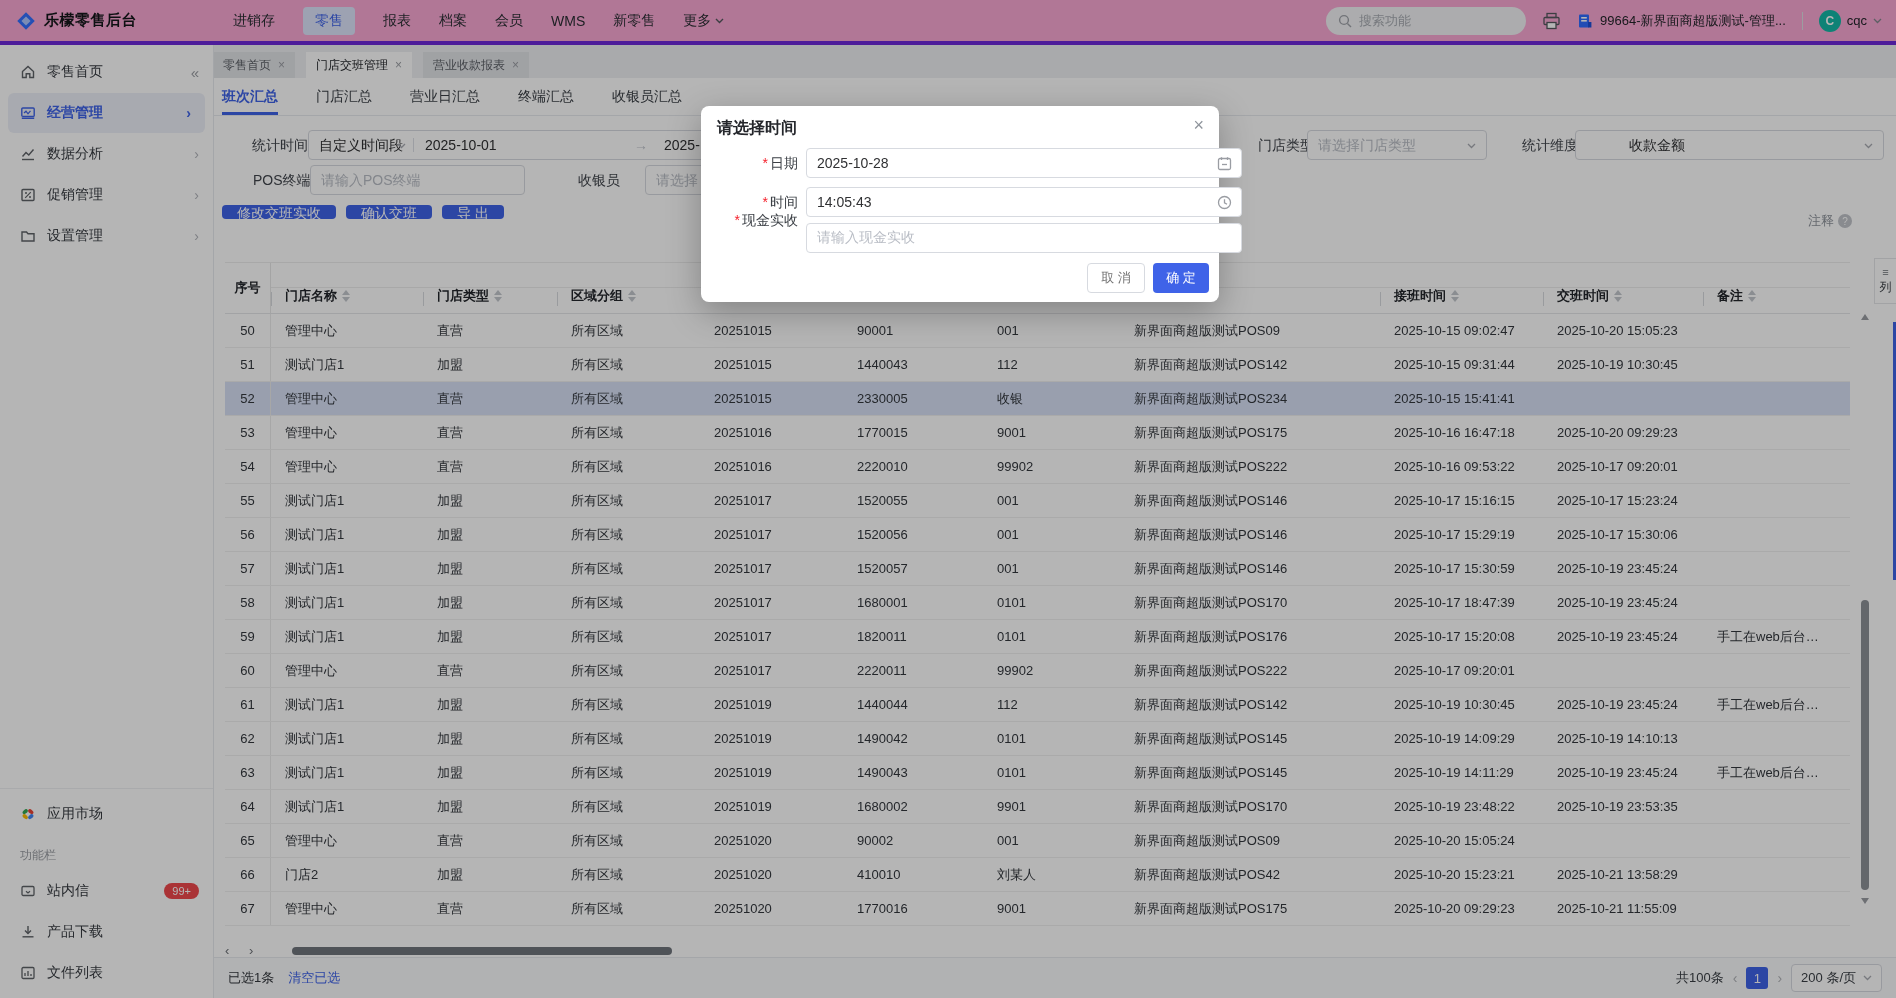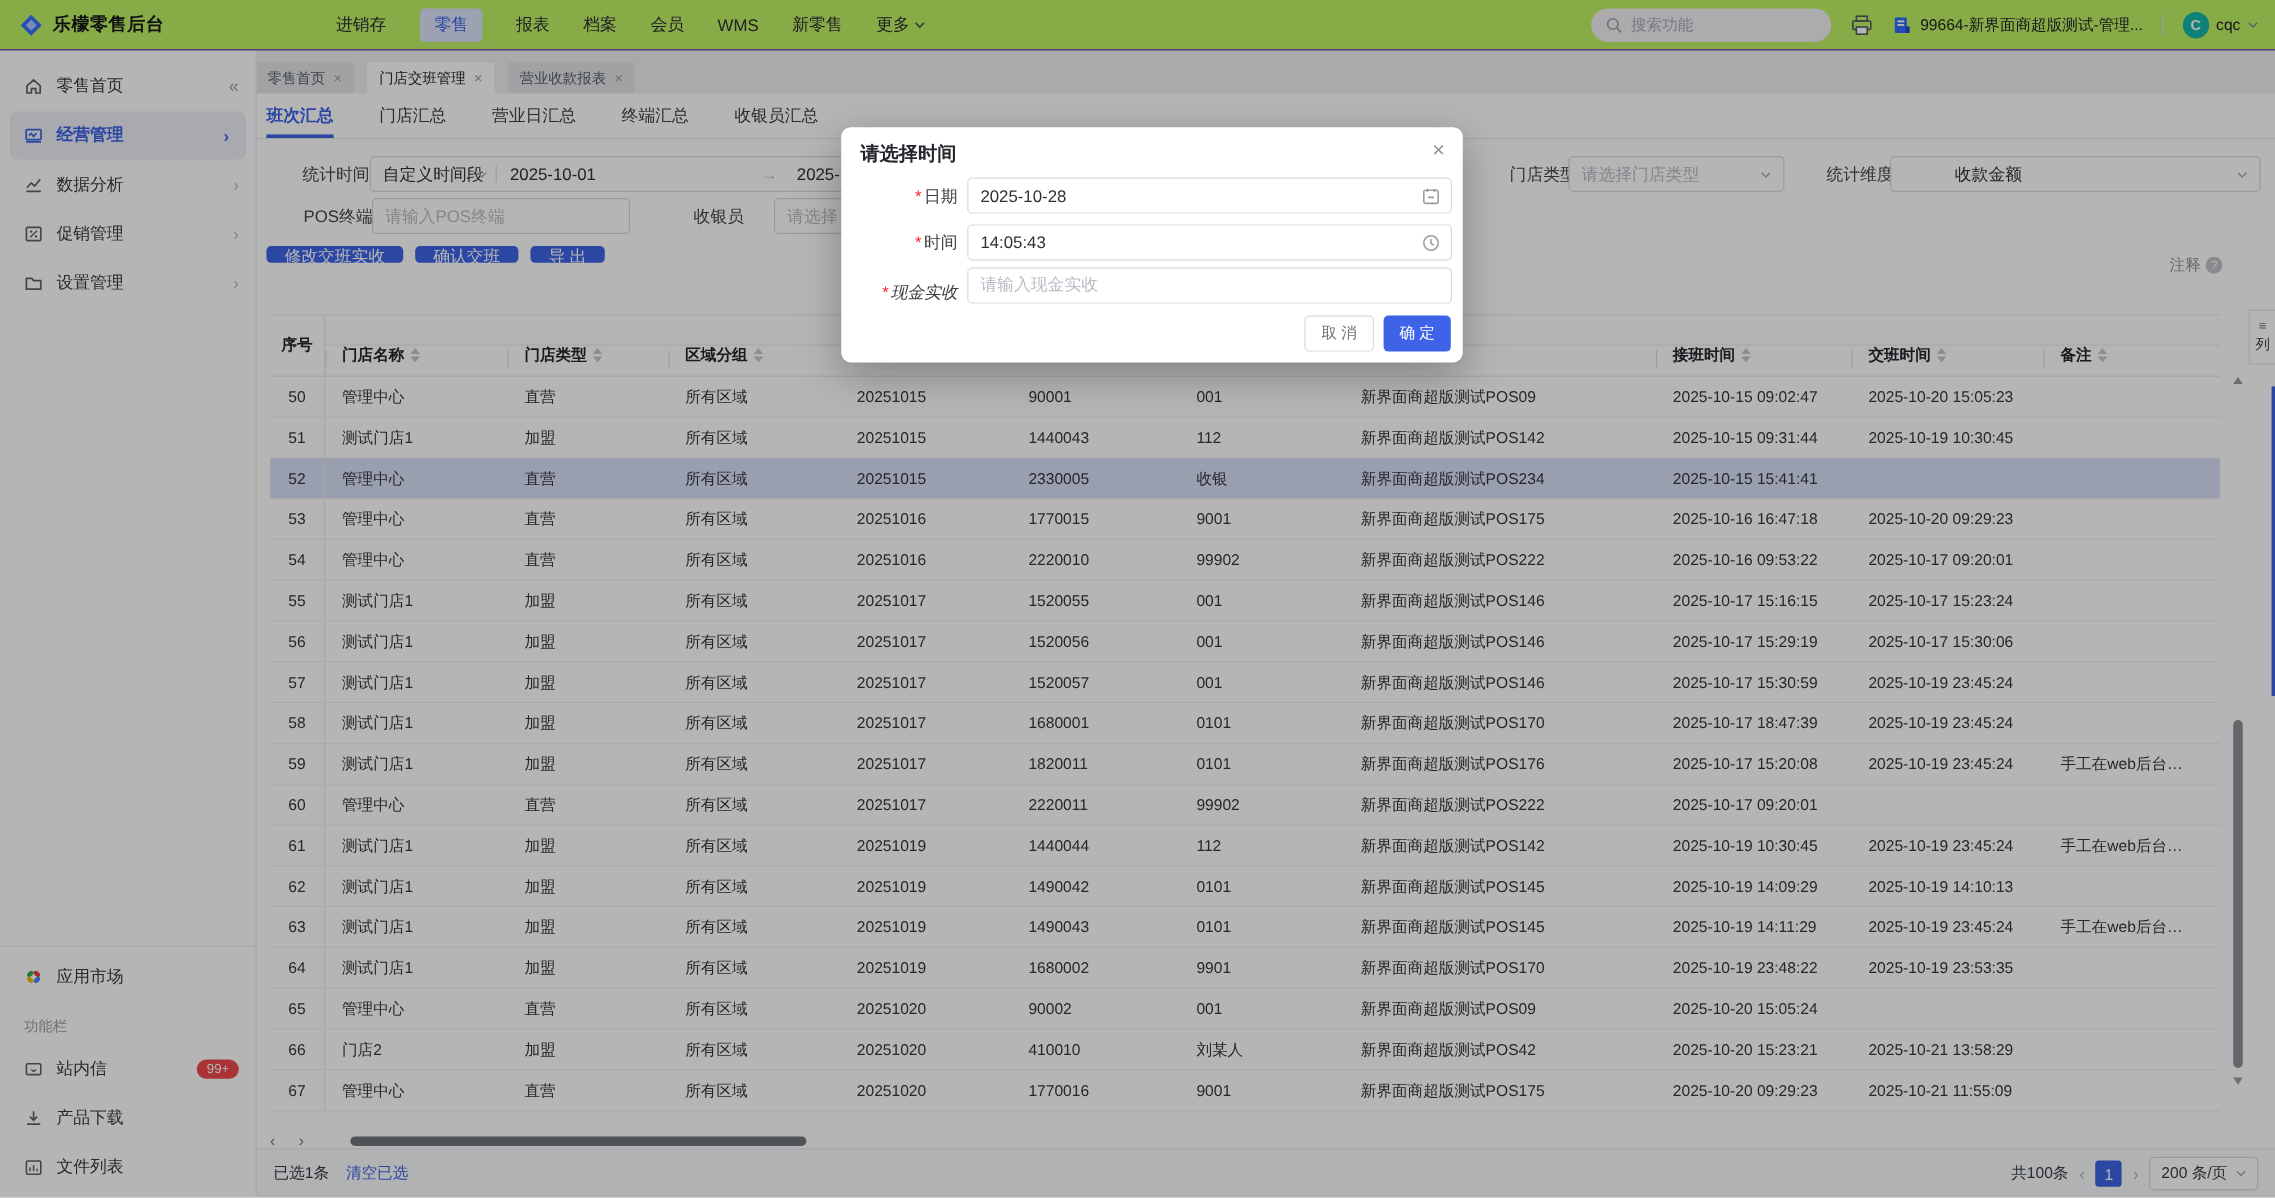--- a/index.html
+++ b/index.html
@@ -2,22 +2,22 @@
 <html><head>
 <meta charset="utf-8">
 <style>
   html,body{margin:0;padding:0;}
   body{
     width:1896px;height:998px;position:relative;overflow:hidden;
     font-family:"Liberation Sans","DejaVu Sans",sans-serif;
     background:#eef0f3;color:#33373d;
   }
   
-  .navbar{position:absolute;top:0;left:0;right:0;height:41px;background:#bef264;
-    border-bottom:1px solid #6d28d9;display:flex;align-items:center;z-index:10;gap:47px;}
+  .navbar{position:absolute;top:0;left:0;right:0;height:41px;background:#f9a8d4;
+    border-bottom:4px solid #6d28d9;display:flex;align-items:center;z-index:10;}
   .logo{display:flex;align-items:center;gap:8px;margin-left:16px;}
   .logo-text{font-size:15px;font-weight:bold;color:#15171a;letter-spacing:.5px;}
   .menus{display:flex;align-items:center;gap:28px;margin-left:96px;font-size:14px;color:#2b2e33;}
   .menu-item{cursor:default;white-space:nowrap;}
   .menu-item.active{background:#dde5fb;color:#3f63e8;padding:5px 12px;border-radius:4px;}
   .menu-more{display:flex;align-items:center;gap:4px;}
   .nav-right{margin-left:auto;display:flex;align-items:center;gap:16px;margin-right:14px;}
   .search-box{width:200px;height:28px;border-radius:14px;background:#f2f3f5;display:flex;
     align-items:center;gap:7px;padding:0 12px;box-sizing:border-box;}
   .search-ph{font-size:13px;color:#a8abb2;}
@@ -116,21 +116,21 @@
   .pg-size{height:26px;border:1px solid #d7dae0;border-radius:4px;background:#fff;display:flex;
     align-items:center;gap:7px;padding:0 9px;font-size:13px;color:#3a3f45;}
   
   .overlay{position:absolute;inset:0;background:rgba(0,0,0,0.29);z-index:40;}
   .modal{position:absolute;left:701px;top:106px;width:518px;height:196px;background:#fff;
     border-radius:8px;box-shadow:0 10px 34px rgba(0,0,0,0.28);z-index:50;}
   .m-title{position:absolute;left:16px;top:12px;font-size:16px;font-weight:bold;color:#24262b;}
   .m-close{position:absolute;right:15px;top:9px;font-size:18px;color:#8f949c;}
   .m-label{position:absolute;left:0;width:97px;text-align:right;font-size:14px;color:#3c4046;line-height:30px;white-space:nowrap;}
   .req{color:#f5222d;margin-right:2px;}
-  .m-input{position:absolute;left:105px;width:404px;height:30px;border:1px solid #d7dae0;border-radius:4px;
+  .m-input{position:absolute;left:105px;width:436px;height:30px;border:1px solid #d7dae0;border-radius:4px;
     box-sizing:border-box;font-size:14px;display:flex;align-items:center;padding:0 30px 0 10px;background:#fff;}
   .m-icon{position:absolute;right:9px;top:7px;}
   .m-btn-cancel{position:absolute;left:386px;top:157px;width:58px;height:30px;border:1px solid #d7dae0;
     border-radius:4px;background:#fff;color:#737373;font-size:13px;font-family:inherit;}
   .m-btn-ok{position:absolute;left:452px;top:157px;width:56px;height:30px;border:none;border-radius:4px;
     background:#3f63e8;color:#fff;font-size:13px;font-family:inherit;}
   svg{display:block;}
 </style>
 </head>
 <body>
@@ -711,21 +711,21 @@
     <span class="req">*</span><span>时间</span>
   </div>
   <div class="m-input" style="top:81px;">
     <span class="val">14:05:43</span>
     <svg class="m-icon" width="15" height="15" viewBox="0 0 15 15">
         <circle cx="7.5" cy="7.5" r="6" fill="none" stroke="#9a9da3" stroke-width="1.3"></circle>
         <path d="M7.5 4.2 V7.8 L10 9.3" fill="none" stroke="#9a9da3" stroke-width="1.3"></path>
       </svg>
   </div>
 
-  <div class="m-label" style="top:122px;font-style:italic;">
+  <div class="m-label" style="top:99px;">
     <span class="req">*</span><span>现金实收</span>
   </div>
   <div class="m-input" style="top:117px;">
     <span class="ph">请输入现金实收</span>
   </div>
 
   <button class="m-btn-cancel">取 消</button>
   <button class="m-btn-ok">确 定</button>
 </div>
 

